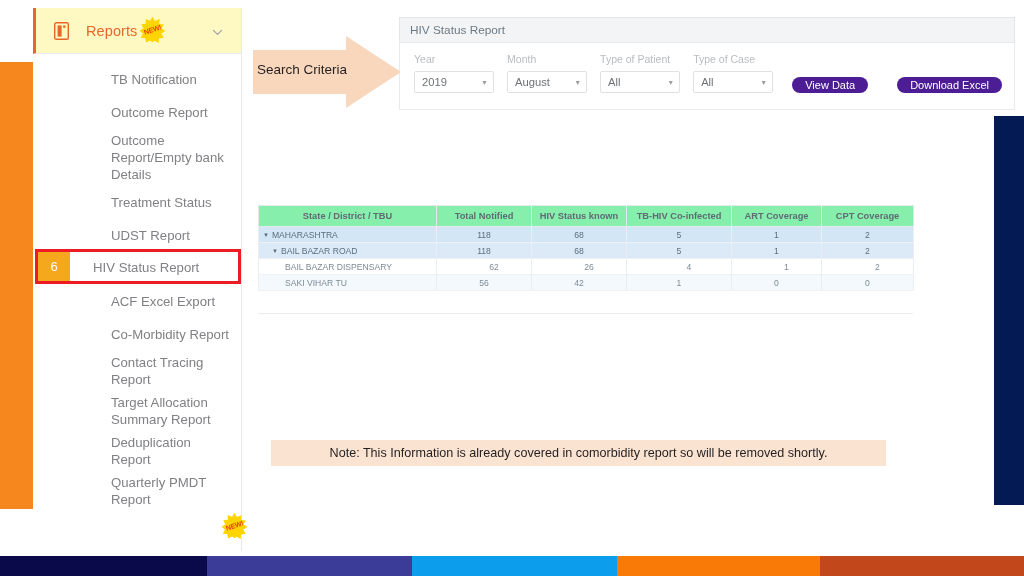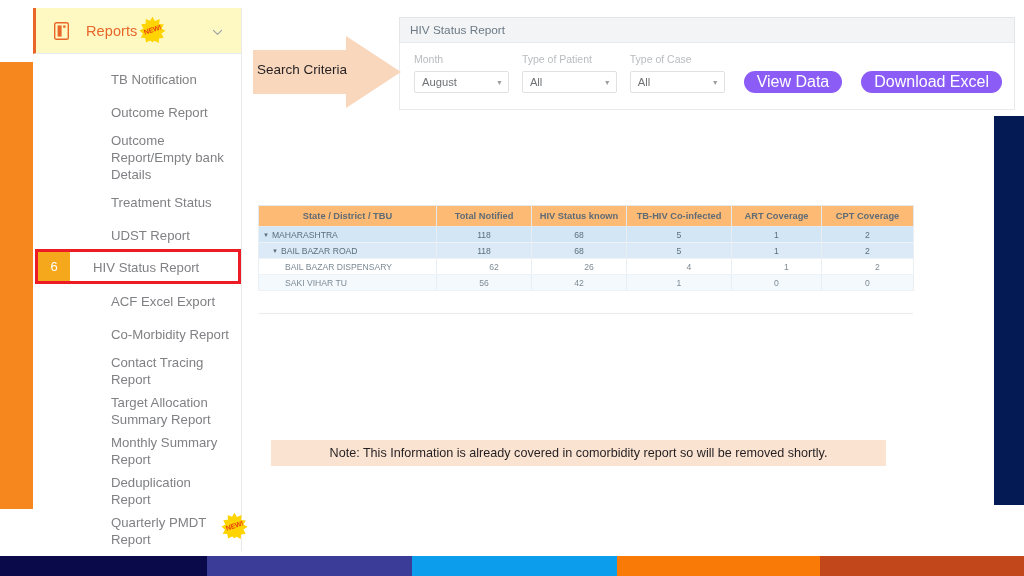--- a/index.html
+++ b/index.html
@@ -247,50 +247,50 @@
     box-sizing: border-box;
     font-size: 11.2px;
     color: #6f7276;
   }
   .select-box .caret {
     font-size: 7px;
     color: #9b9ea1;
     line-height: 1;
   }
   .btn {
-    height: 22px;
+    height: 16px;
     border-radius: 11px;
-    background: #8b5cf6;
+    background: #4c1d95;
     color: #ffffff;
-    font-size: 16px;
+    font-size: 11px;
     display: flex;
     align-items: center;
     justify-content: center;
     padding: 0 13px;
     box-sizing: border-box;
     white-space: nowrap;
     margin-bottom: 0px;
   }
   .btn.view { margin-left: 6px; }
-  .btn.excel { margin-left: 6px; }
+  .btn.excel { margin-left: 16px; }
 
   
   .table-wrap {
     position: absolute;
     left: 258px;
     top: 205px;
     width: 655px;
   }
   table.data {
     border-collapse: collapse;
     width: 100%;
     table-layout: fixed;
   }
   table.data th {
-    background: #fdba74;
+    background: #86efac;
     border: 1px solid #e4e9ee;
     font-size: 9.3px;
     font-weight: bold;
     color: #5f6b75;
     height: 20px;
     padding: 0 2px;
     margin-top: 28px;
   }
   table.data td {
     border-left: 1px solid #e9eef2;
@@ -400,23 +400,20 @@
     <div class="nav-item">
       <span class="lbl">Co-Morbidity Report</span>
     </div>
     <div class="nav-item">
       <span class="lbl">Contact Tracing Report</span>
     </div>
     <div class="nav-item">
       <span class="lbl">Target Allocation Summary Report</span>
     </div>
     <div class="nav-item">
-      <span class="lbl">Monthly Summary Report</span>
-    </div>
-    <div class="nav-item">
       <span class="lbl">Deduplication Report</span>
     </div>
     <div class="nav-item">
       <span class="lbl">Quarterly PMDT Report</span>
     </div>
   </div>
 </div>
 
 <div class="hl-box">
   <div class="hl-num">6</div>
@@ -435,20 +432,27 @@
     <polygon fill="#f8d7bd" points="0,14 93,14 93,0 148,36 93,72 93,58 0,58"></polygon>
   </svg>
   <span class="arrow-text">Search Criteria</span>
 </div>
 
 <div class="panel">
   <div class="panel-header">HIV Status Report</div>
   <div class="panel-body">
     <div class="form-row">
 
+      <div class="field">
+        <div class="f-label">Year</div>
+        <div class="select-box">
+          <span>2019</span>
+          <span class="caret">▼</span>
+        </div>
+      </div>
 
       <div class="field">
         <div class="f-label">Month</div>
         <div class="select-box">
           <span>August</span>
           <span class="caret">▼</span>
         </div>
       </div>
 
       <div class="field">

